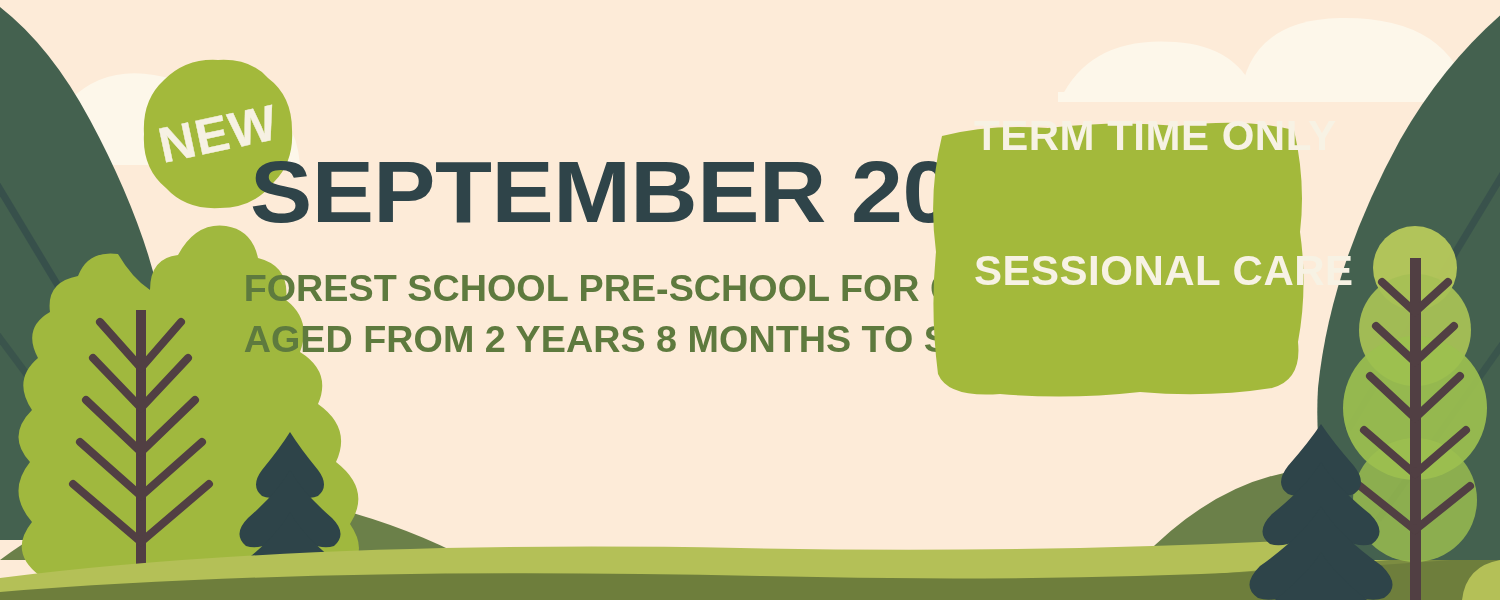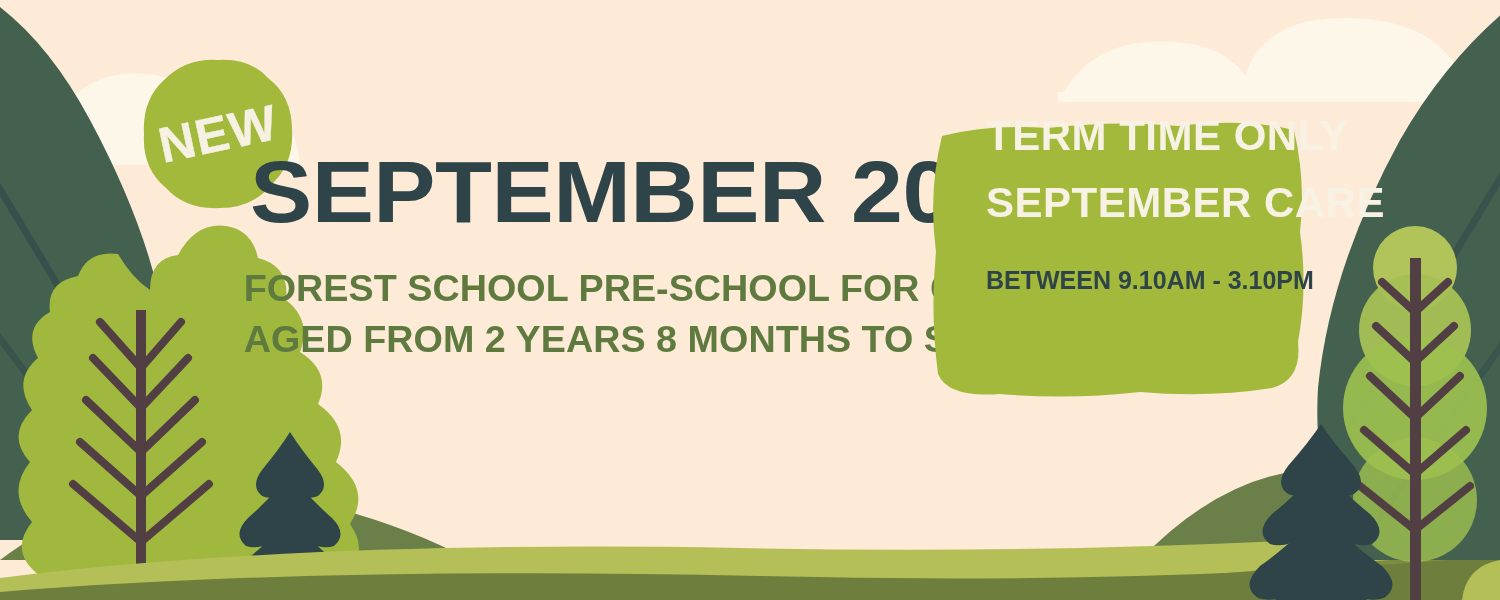--- a/index.html
+++ b/index.html
@@ -92,29 +92,28 @@
   .info-card {
     position: absolute;
     left: 928px;
     top: 112px;
     width: 380px;
     height: 288px;
   }
   .info-card > svg { position: absolute; top: 0; left: 0; }
   .info-card-inner {
     position: absolute;
-    left: 12px; top: 0;
+    left: 0; top: 0;
     width: 380px;
     height: 288px;
     display: flex;
     flex-direction: column;
-    justify-content: flex-start;
+    justify-content: space-between;
     padding-left: 46px;
     box-sizing: border-box;
-    gap: 20px;
   }
   .card-head {
     margin: 0;
     color: #f7f2e4;
     font-family: "Liberation Sans Narrow", "Liberation Sans", sans-serif;
     font-weight: 700;
     font-size: 42px;
     line-height: 1.12;
     letter-spacing: 0.5px;
     white-space: nowrap;
@@ -292,20 +291,19 @@
                Q 380 176 370 230
                Q 374 268 344 276
                Q 280 286 212 280
                Q 140 288 72 282
                Q 20 286 10 262
                Q 2 200 8 140
                Q 0 80 14 24 Z" fill="#a3b93b"></path>
     </svg>
     <div class="info-card-inner">
       <p class="card-head">TERM TIME ONLY</p>
-      <p class="card-head">SEPTEMBER CARE</p>
+      <p class="card-head">SESSIONAL CARE</p>
       <div class="card-sub-wrap">
-        <p class="card-sub">BETWEEN 9.10AM - 3.10PM</p>
       </div>
     </div>
   </div>
 
 </div>
 
 </body></html>

